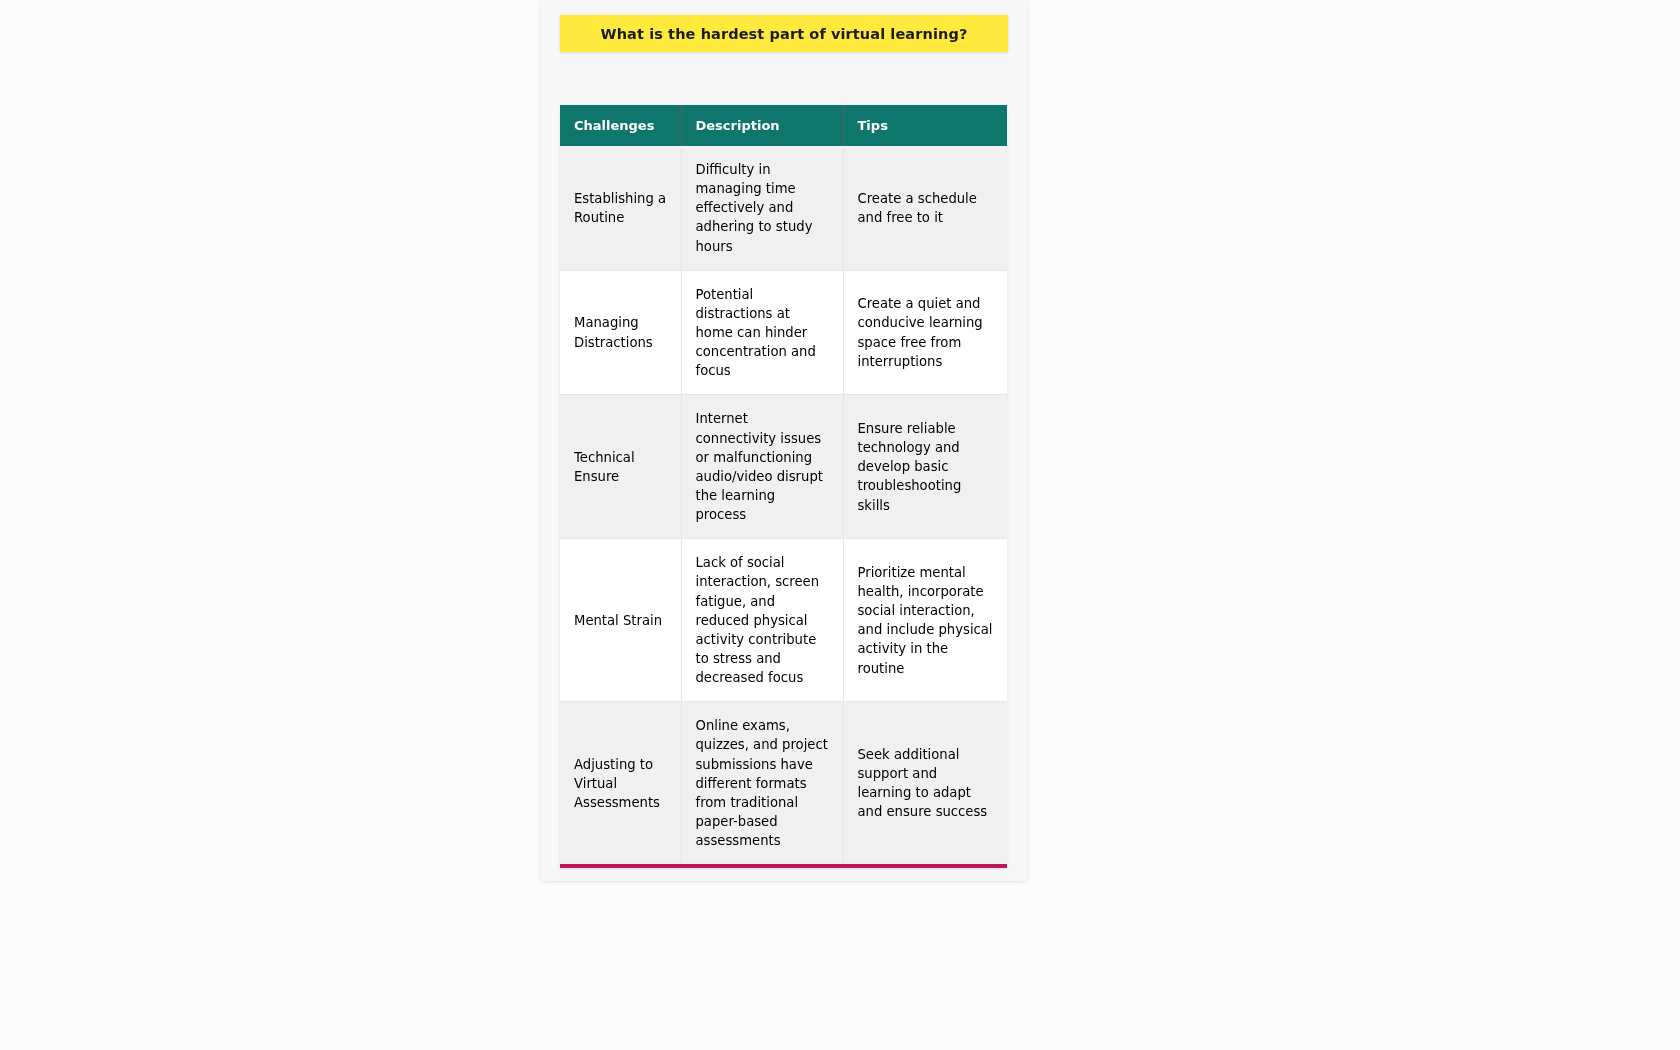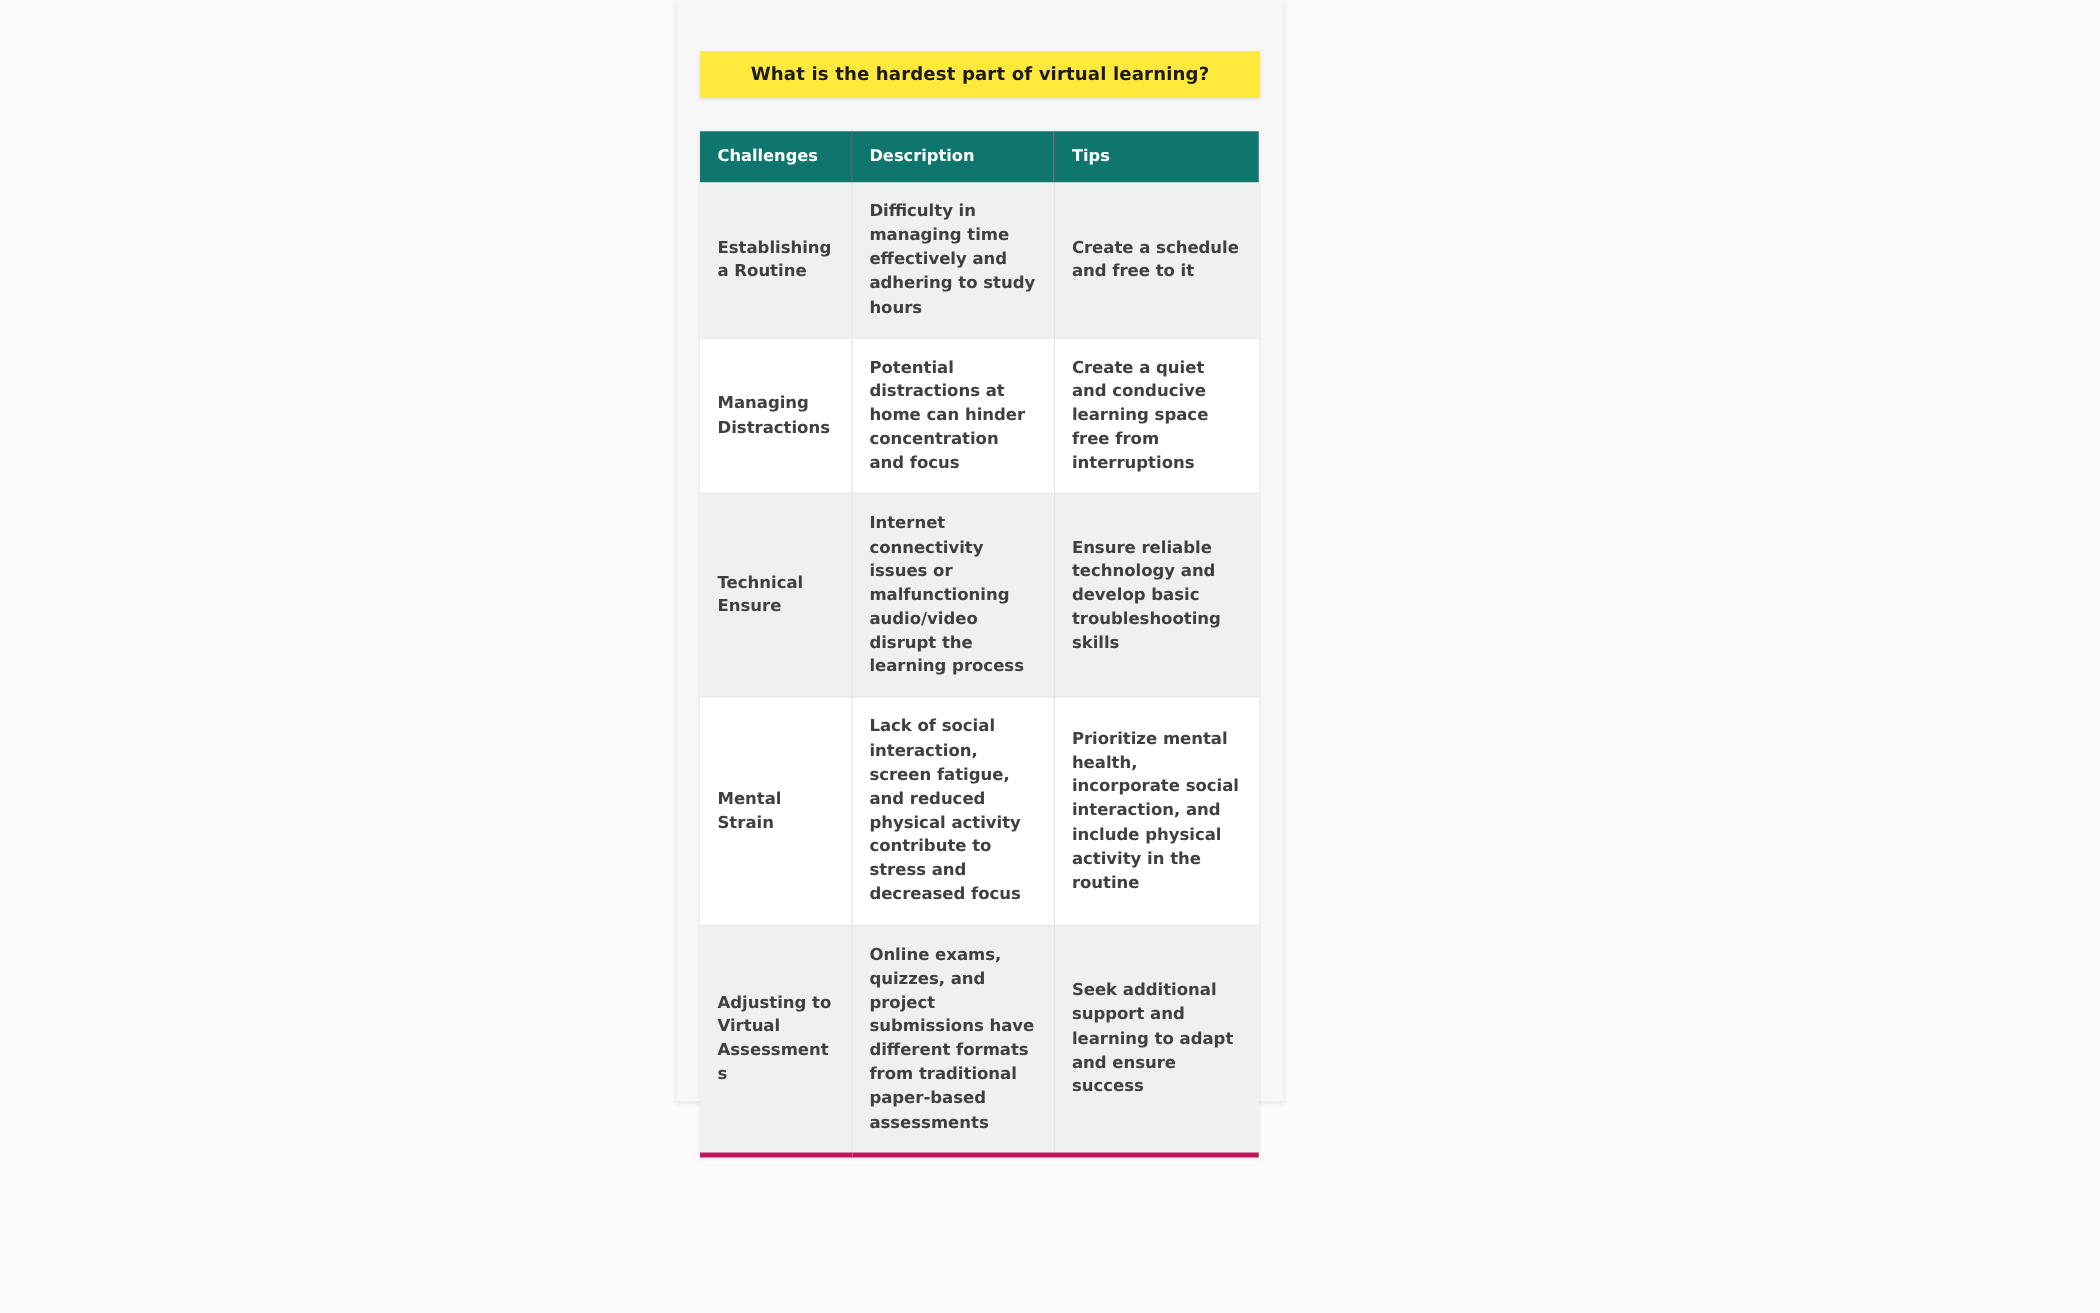--- a/index.html
+++ b/index.html
@@ -25,21 +25,21 @@
     width: 486px;
     height: 881px;
     background: #f7f7f7;
     box-shadow: 0 1px 4px rgba(0,0,0,0.10);
     box-sizing: border-box;
   }
 
   .title-banner {
     position: absolute;
     left: 19px;
-    top: 41px;
+    top: 15px;
     width: 448px;
     height: 37px;
     background: #ffe93d;
     box-shadow: 0 1px 3px rgba(0,0,0,0.13);
     display: flex;
     align-items: center;
     justify-content: center;
     box-sizing: border-box;
   }
 
@@ -79,29 +79,28 @@
     vertical-align: middle;
   }
   table.data-table thead th:last-child { border-right: none; }
 
   col.c-challenge { width: 121px; }
   col.c-desc      { width: 162px; }
   col.c-tips      { width: 164px; }
 
   table.data-table tbody td {
     font-size: 13.2px;
-    color: #404040;
+    color: #000000;
     padding: 14px 14px;
     vertical-align: middle;
     border-right: 1px solid #e6e6e6;
     border-bottom: 1px solid #e6e6e6;
     line-height: 1.45;
     font-family: "DejaVu Sans", sans-serif;
     word-wrap: break-word;
-    font-weight: bold;
   }
   table.data-table tbody td:last-child { border-right: none; }
   table.data-table tbody tr:last-child td { border-bottom: 4px solid #be185d; }
 
   table.data-table tbody tr.row-odd td { background: #f0f0f0; }
   table.data-table tbody tr.row-even td { background: #ffffff; }
 
   .footer {
     position: absolute;
     left: 0;

